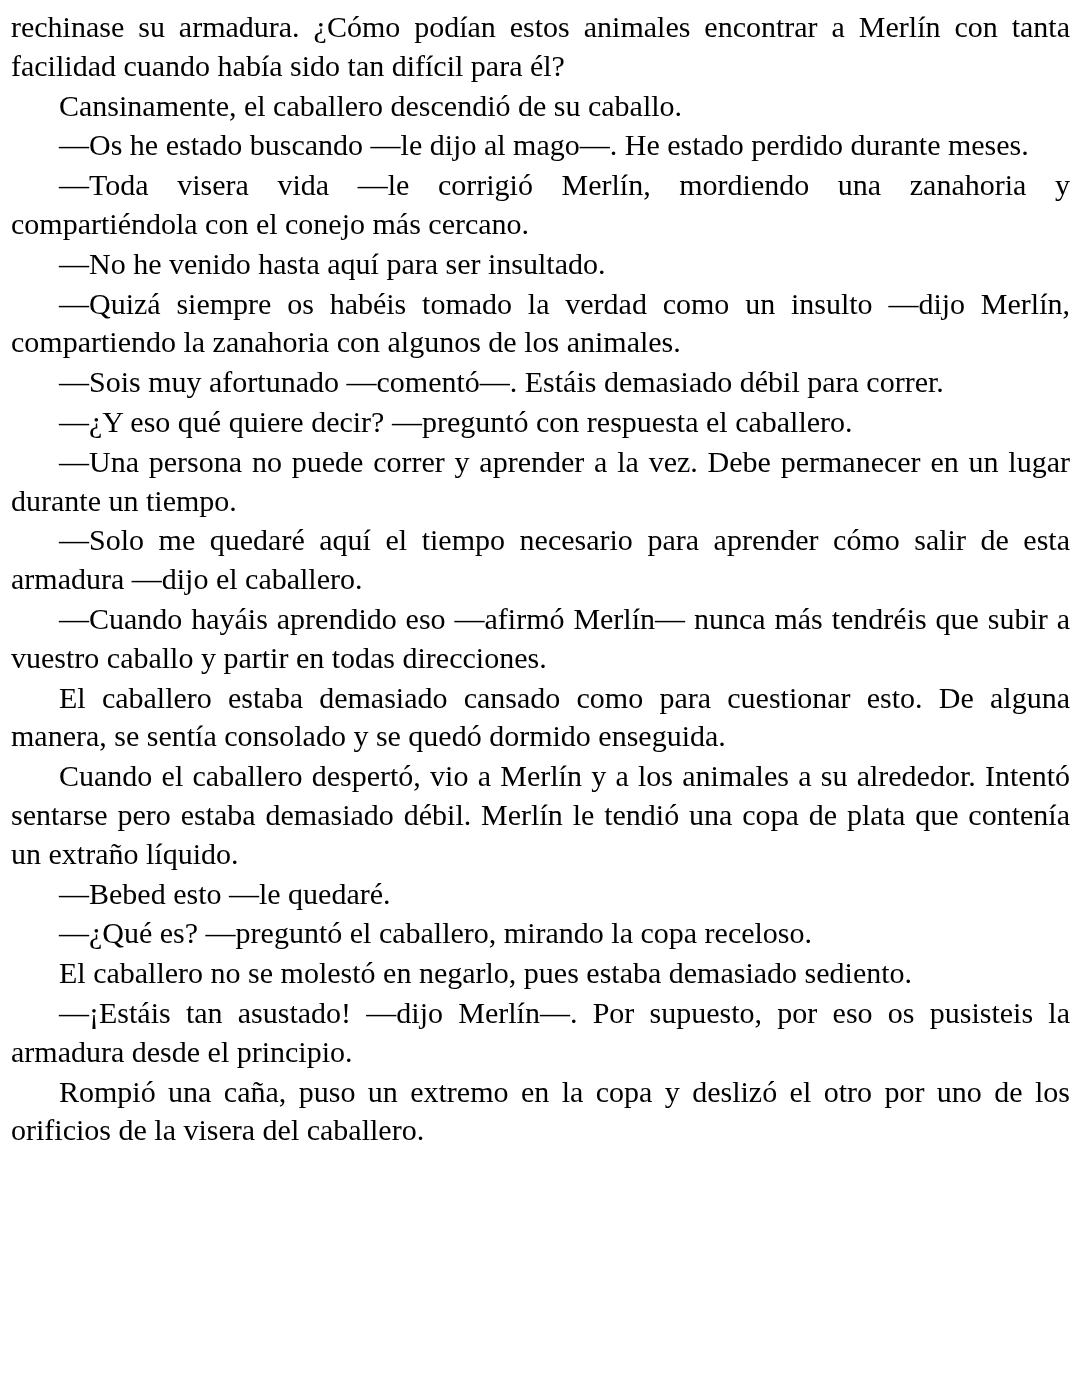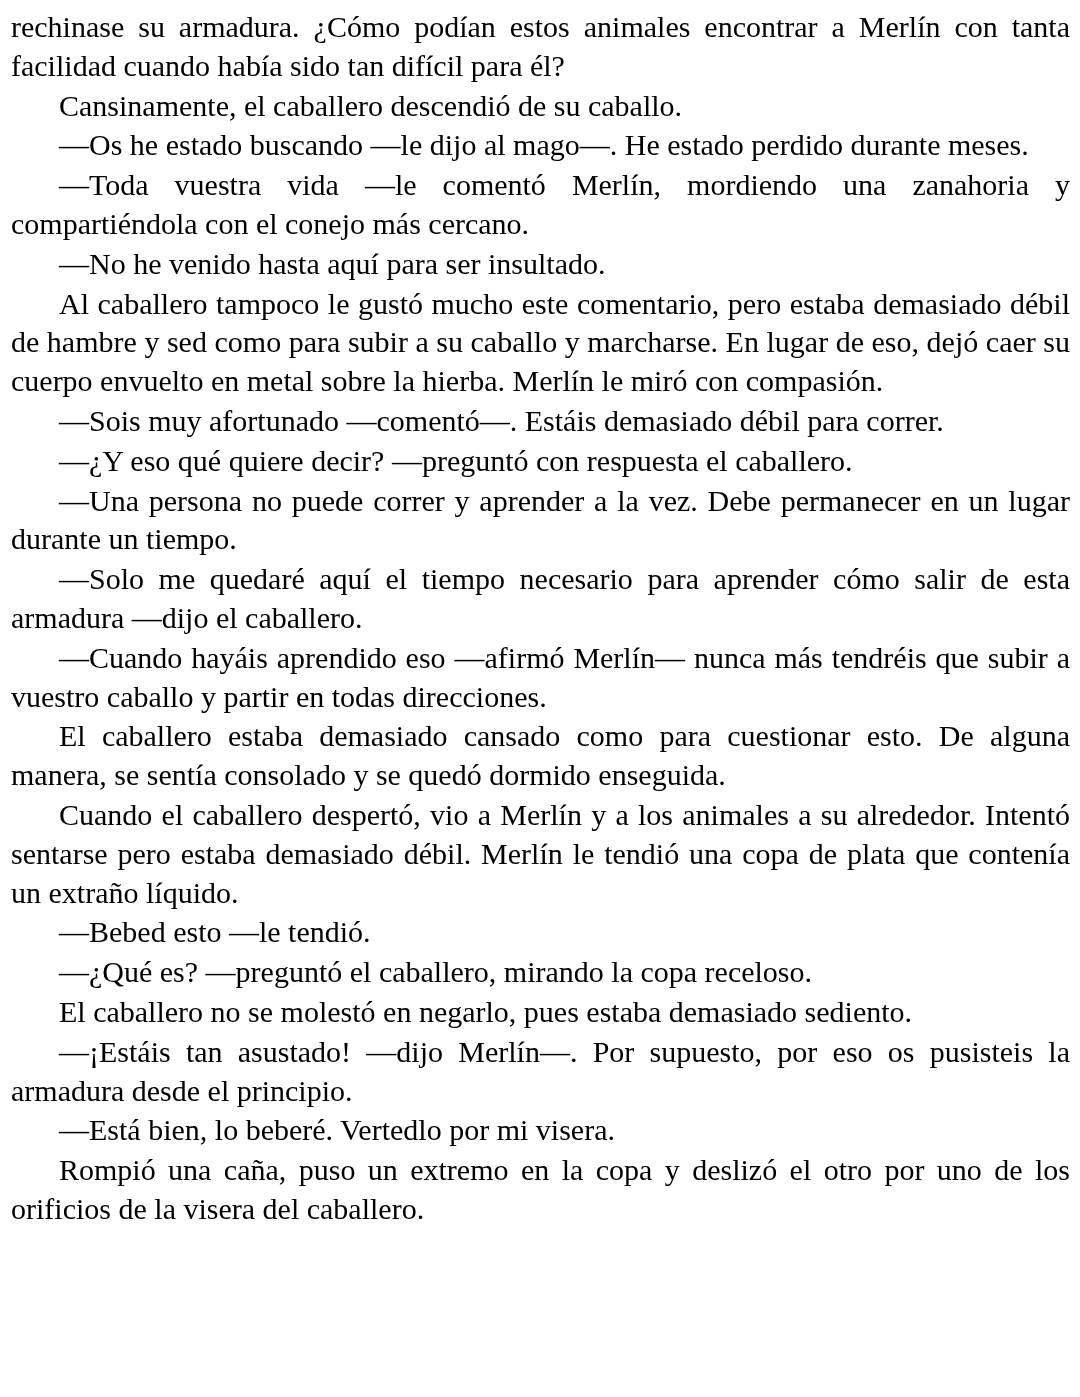--- a/index.html
+++ b/index.html
@@ -29,29 +29,28 @@
     text-indent: 0;
   }
 </style>
 </head>
 <body>
 
 <div class="page">
   <p class="no-indent">rechinase su armadura. ¿Cómo podían estos animales encontrar a Merlín con tanta facilidad cuando había sido tan difícil para él?</p>
   <p>Cansinamente, el caballero descendió de su caballo.</p>
   <p>—Os he estado buscando —le dijo al mago—. He estado perdido durante meses.</p>
-  <p>—Toda vuestra vida —le comentó Merlín, mordiendo una zanahoria y compartiéndola con el conejo más cercano.</p>
+  <p>—Toda visera vida —le corrigió Merlín, mordiendo una zanahoria y compartiéndola con el conejo más cercano.</p>
   <p>—No he venido hasta aquí para ser insultado.</p>
-  <p>Al caballero tampoco le gustó mucho este comentario, pero estaba demasiado débil de hambre y sed como para subir a su caballo y marcharse. En lugar de eso, dejó caer su cuerpo envuelto en metal sobre la hierba. Merlín le miró con compasión.</p>
+  <p>—Quizá siempre os habéis tomado la verdad como un insulto —dijo Merlín, compartiendo la zanahoria con algunos de los animales.</p>
   <p>—Sois muy afortunado —comentó—. Estáis demasiado débil para correr.</p>
   <p>—¿Y eso qué quiere decir? —preguntó con respuesta el caballero.</p>
   <p>—Una persona no puede correr y aprender a la vez. Debe permanecer en un lugar durante un tiempo.</p>
   <p>—Solo me quedaré aquí el tiempo necesario para aprender cómo salir de esta armadura —dijo el caballero.</p>
   <p>—Cuando hayáis aprendido eso —afirmó Merlín— nunca más tendréis que subir a vuestro caballo y partir en todas direcciones.</p>
   <p>El caballero estaba demasiado cansado como para cuestionar esto. De alguna manera, se sentía consolado y se quedó dormido enseguida.</p>
   <p>Cuando el caballero despertó, vio a Merlín y a los animales a su alrededor. Intentó sentarse pero estaba demasiado débil. Merlín le tendió una copa de plata que contenía un extraño líquido.</p>
-  <p>—Bebed esto —le tendió.</p>
+  <p>—Bebed esto —le quedaré.</p>
   <p>—¿Qué es? —preguntó el caballero, mirando la copa receloso.</p>
   <p>El caballero no se molestó en negarlo, pues estaba demasiado sediento.</p>
   <p>—¡Estáis tan asustado! —dijo Merlín—. Por supuesto, por eso os pusisteis la armadura desde el principio.</p>
-  <p>—Está bien, lo beberé. Vertedlo por mi visera.</p>
   <p>Rompió una caña, puso un extremo en la copa y deslizó el otro por uno de los orificios de la visera del caballero.</p>
 </div>
 
 </body></html>

